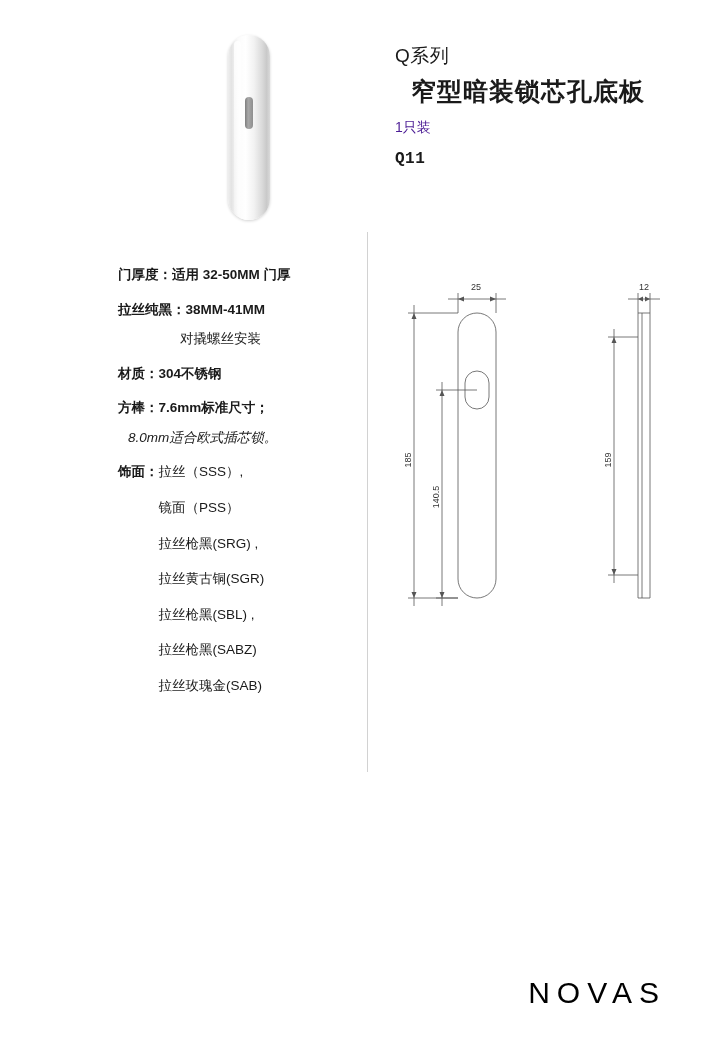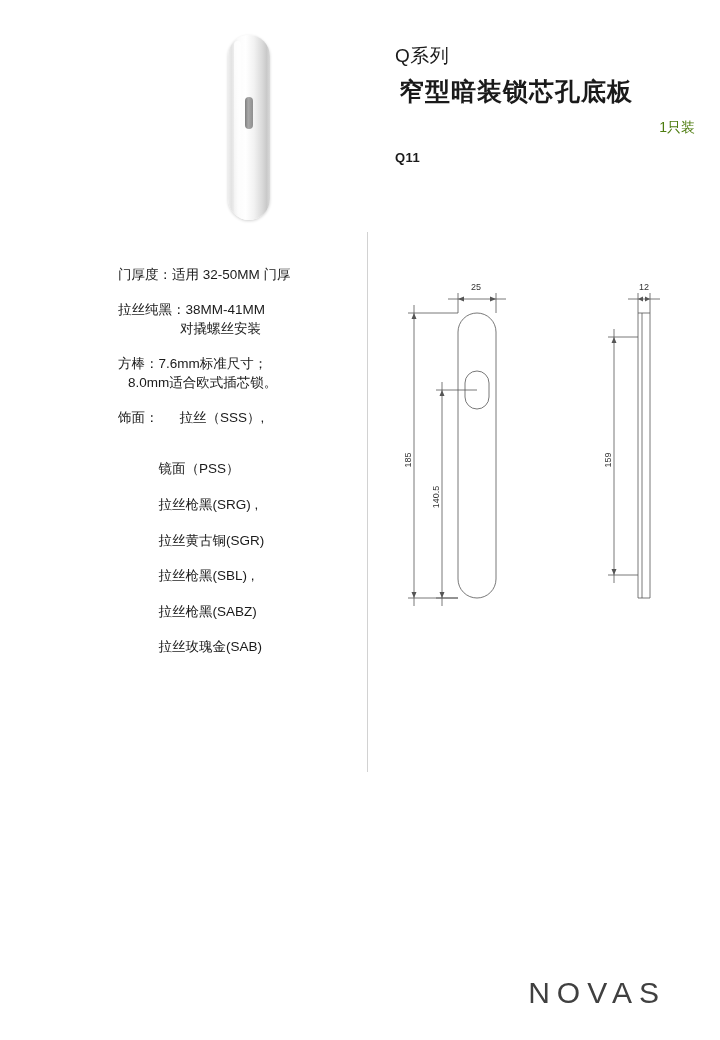--- a/index.html
+++ b/index.html
@@ -66,35 +66,35 @@
     font-size: 19px;
     font-weight: normal;
     letter-spacing: 0.5px;
     margin: 0 0 8px 0;
     line-height: 1.2;
   }
   .product-name {
     font-size: 25px;
     font-weight: bold;
     letter-spacing: 1px;
-    margin: 0 0 12px 4px;
+    margin: 0 0 12px 16px;
     line-height: 1.25;
     white-space: nowrap;
   }
   .pack {
     font-size: 14px;
-    color: #4d7c0f;
+    color: #4c1d95;
     margin: 0 0 13px 0;
-    text-align: right;
   }
   .model {
-    font-size: 13px;
+    font-size: 16px;
     font-weight: bold;
     margin: 0;
     letter-spacing: 0.5px;
+    font-family: Liberation Mono, monospace;
   }
 
   
   .v-divider {
     position: absolute;
     left: 367px;
     top: 232px;
     width: 1px;
     height: 540px;
     background: #d2d2d2;
@@ -106,69 +106,71 @@
     left: 118px;
     top: 265px;
     width: 245px;
     font-size: 13.5px;
     line-height: 1.45;
   }
   .spec-row {
     margin-bottom: 15px;
   }
   .spec-label {
-    font-weight: normal;
+    font-weight: bold;
   }
   .spec-value {
-    font-weight: normal;
+    font-weight: bold;
   }
   .spec-sub {
     margin-left: 62px;
-    margin-top: 0;
+    margin-top: 10px;
     display: block;
     font-weight: normal;
   }
   .spec-sub2 {
     margin-left: 10px;
+    margin-top: 10px;
     display: block;
     font-weight: normal;
+    font-style: italic;
   }
   .finish-row {
     margin-bottom: 0;
   }
   .finish-list {
     display: inline-block;
     vertical-align: top;
   }
   .finish-item {
     display: block;
     margin-bottom: 16px;
   }
-  .finish-item:first-child { margin-bottom: 32px; text-align: right; }
+  .finish-item:first-child { margin-bottom: 16px; }
 
   
   .drawing {
     position: absolute;
     left: 380px;
     top: 275px;
     width: 330px;
     height: 340px;
     text-decoration: underline;
   }
   .drawing svg { display: block; }
 
   
   .logo {
     position: absolute;
     right: 54px;
     bottom: 30px;
     font-size: 30px;
     letter-spacing: 7px;
     font-weight: 300;
-    color: #404040;
+    color: #000000;
     font-family: "Liberation Sans", sans-serif;
   }
 </style>
 </head>
 <body>
 
 <div class="product-photo">
   <div class="plate-body"></div>
   <div class="plate-sheen"></div>
   <div class="plate-keyhole"></div>
@@ -187,20 +189,23 @@
 
   <div class="spec-row">
     <span class="spec-label">门厚度：</span><span class="spec-value">适用 32-50MM 门厚</span>
   </div>
 
   <div class="spec-row">
     <span class="spec-label">拉丝纯黑：</span><span class="spec-value">38MM-41MM</span>
     <span class="spec-sub">对撬螺丝安装</span>
   </div>
 
+  <div class="spec-row">
+    <span class="spec-label">材质：</span><span class="spec-value">304不锈钢</span>
+  </div>
 
   <div class="spec-row">
     <span class="spec-label">方棒：</span><span class="spec-value">7.6mm标准尺寸；</span>
     <span class="spec-sub2">8.0mm适合欧式插芯锁。</span>
   </div>
 
   <div class="spec-row finish-row">
     <span class="spec-label">饰面：</span><span class="finish-list">
       <span class="finish-item">拉丝（SSS）,</span>
       <span class="finish-item">镜面（PSS）</span>

